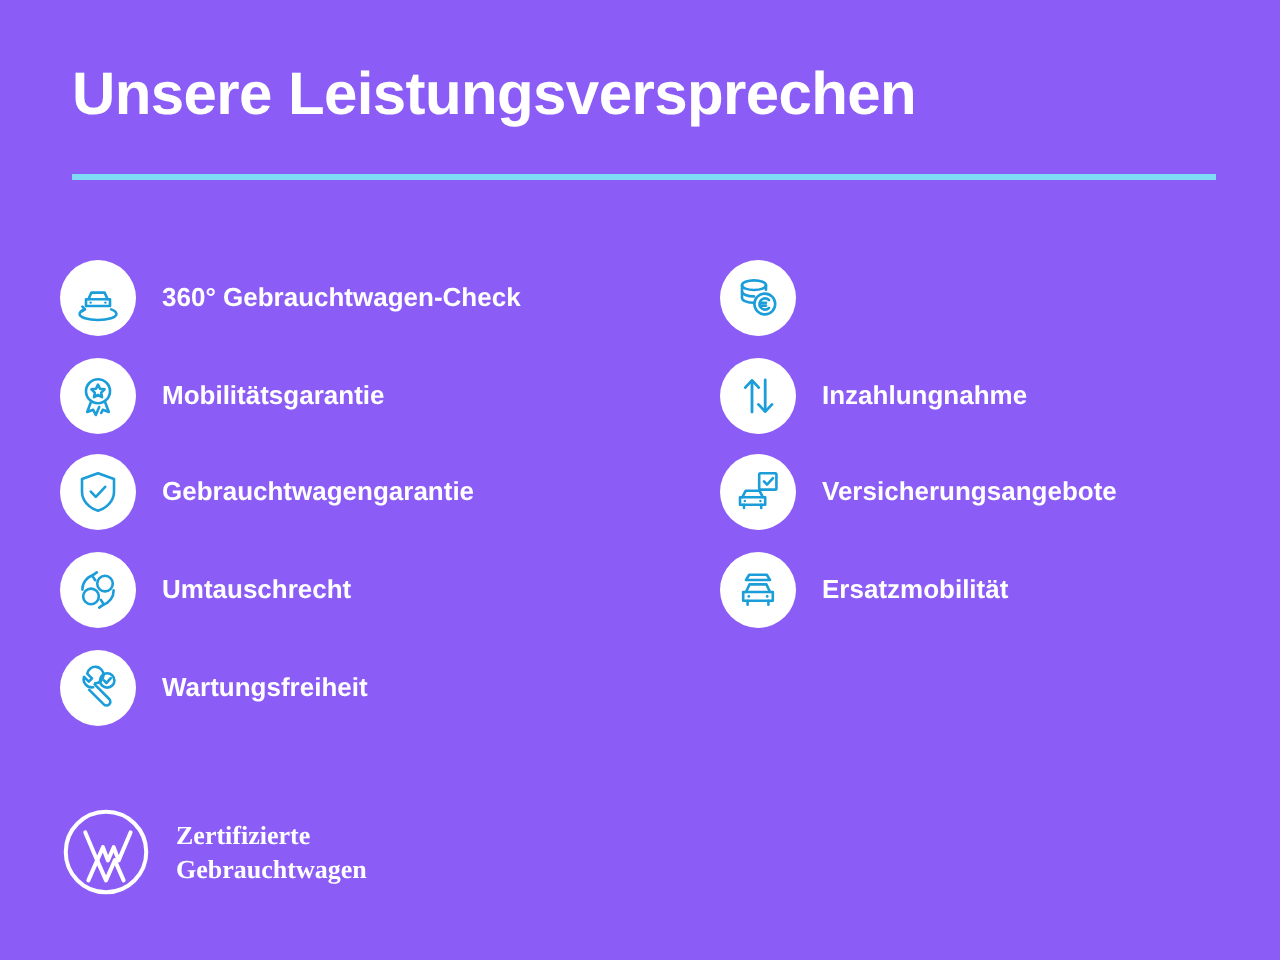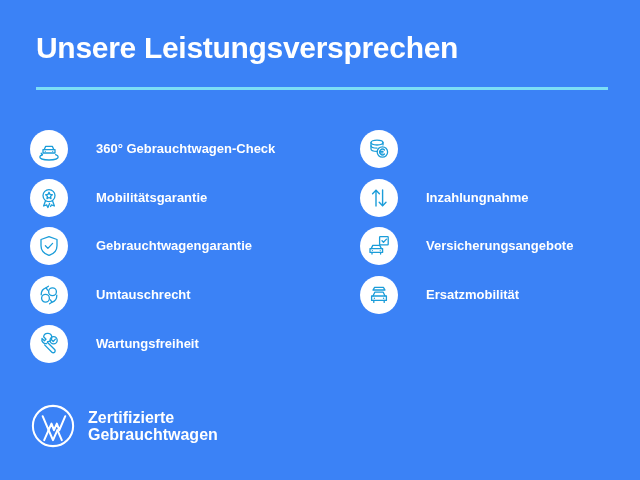--- a/index.html
+++ b/index.html
@@ -10,21 +10,21 @@
     width: 640px;
     height: 480px;
     background: #06ABE8;
     font-family: "Liberation Sans", sans-serif;
     overflow: hidden;
     position: relative;
   }
   .page {
     position: absolute;
     inset: 0;
-    background: #3b82f6;
+    background: #8b5cf6;
   }
 
   
   .header {
     position: absolute;
     left: 36px;
     top: 30px;
     right: 32px;
   }
   .page-title {
@@ -76,21 +76,21 @@
     display: flex;
     align-items: center;
     justify-content: center;
   }
   .icon-badge svg {
     width: 24px;
     height: 24px;
     display: block;
   }
   .promise-label {
-    margin-left: 28px;
+    margin-left: 13px;
     color: #ffffff;
     font-size: 13px;
     font-weight: bold;
     line-height: 16px;
     white-space: nowrap;
   }
 
   
   .brand {
     position: absolute;
@@ -101,24 +101,25 @@
   }
   .vw-logo {
     width: 46px;
     height: 46px;
     min-width: 46px;
   }
   .vw-logo svg { display: block; width: 46px; height: 46px; }
   .brand-text {
     margin-left: 12px;
     color: #ffffff;
-    font-size: 16px;
+    font-size: 13px;
     font-weight: bold;
     line-height: 17px;
     white-space: nowrap;
+    font-family: Liberation Serif, serif;
   }
 </style>
 </head>
 <body>
 
 <div class="page">
 
   <div class="header">
     <div class="page-title">Unsere Leistungsversprechen</div>
   </div>

